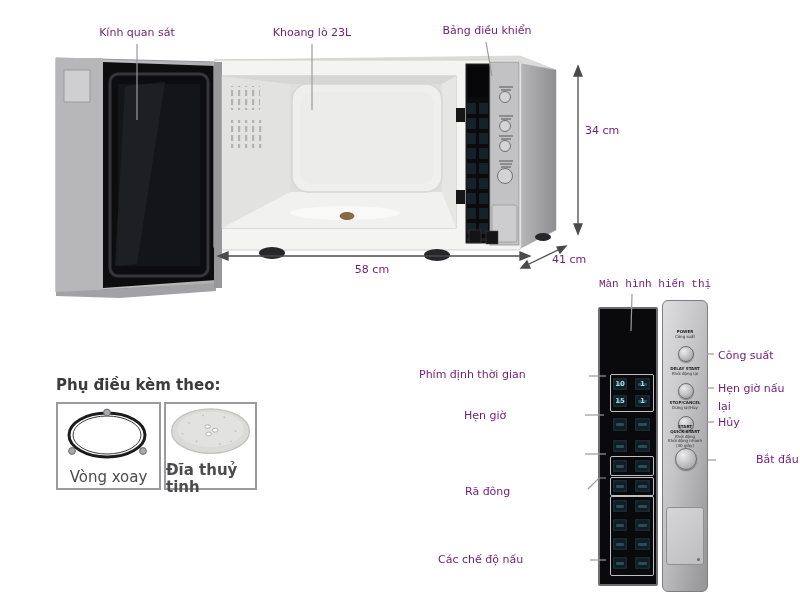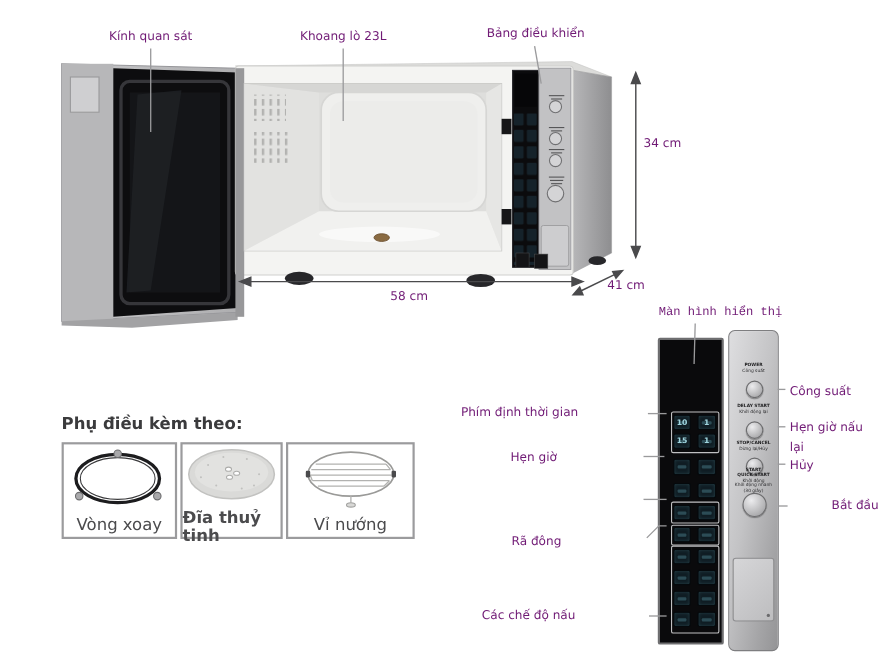--- a/index.html
+++ b/index.html
@@ -175,36 +175,20 @@
             <circle cx="70" cy="38" r="1"></circle>
               <circle cx="40" cy="10" r="1"></circle>
           </g>
           <ellipse cx="45" cy="22" rx="3" ry="2" fill="#fff" stroke="#adadab"></ellipse>
           <ellipse cx="53" cy="26" rx="3" ry="2" fill="#fff" stroke="#adadab"></ellipse>
           <ellipse cx="46" cy="30" rx="3" ry="2" fill="#fff" stroke="#adadab"></ellipse>
         </svg>
       </div>
       <div class="acc-cap">Đĩa thuỷ tinh</div>
     </div>
-    <div class="acc-cell w3">
-      <div class="art">
-        <svg width="100" height="58" viewBox="0 0 100 58">
-          <ellipse cx="50" cy="23" rx="39" ry="20" fill="#fff" stroke="#9a9a98" stroke-width="1.5"></ellipse>
-          <g stroke="#b2b2b0" stroke-width="1.2" fill="none">
-            <path d="M18 14 H82 M14 19 H86 M13 24 H87 M15 29 H85 M20 34 H80"></path>
-            <path d="M82 14 L86 19 M13 24 L15 29 M85 29 L80 34"></path>
-          </g>
-          <rect x="9" y="20" width="4" height="6" rx="1" fill="#4a4a4c"></rect>
-          <rect x="87" y="20" width="4" height="6" rx="1" fill="#4a4a4c"></rect>
-          <line x1="50" y1="43" x2="50" y2="49" stroke="#b2b2b0" stroke-width="1.2"></line>
-          <ellipse cx="50" cy="51" rx="4" ry="2" fill="#d8d8d6" stroke="#a2a2a0"></ellipse>
-        </svg>
-      </div>
-      <div class="acc-cap">Vỉ nướng</div>
-    </div>
   </div>
 
   <div class="lbl center" id="lbl-vg">Kính quan sát</div>
   <div class="lbl center" id="lbl-cav">Khoang lò 23L</div>
   <div class="lbl center" id="lbl-cp">Bảng điều khiển</div>
   <div class="lbl" id="lbl-h">34 cm</div>
   <div class="lbl center" id="lbl-w">58 cm</div>
   <div class="lbl" id="lbl-d">41 cm</div>
   <div class="lbl center" id="lbl-disp">Màn hình hiển thị</div>
   <div class="lbl right" id="lbl-tk">Phím định thời gian</div>

